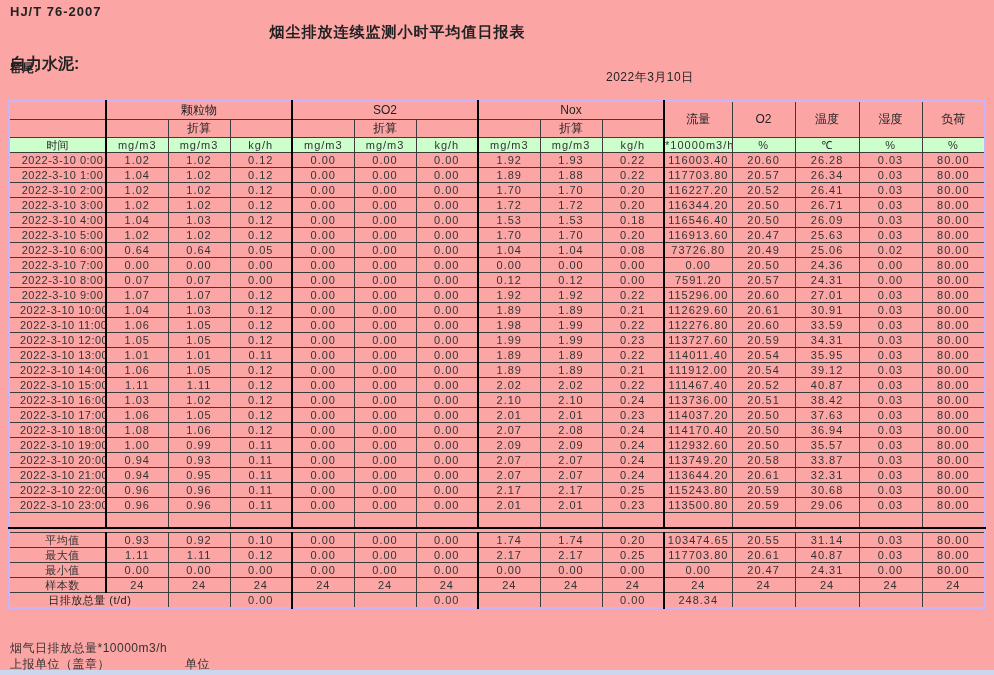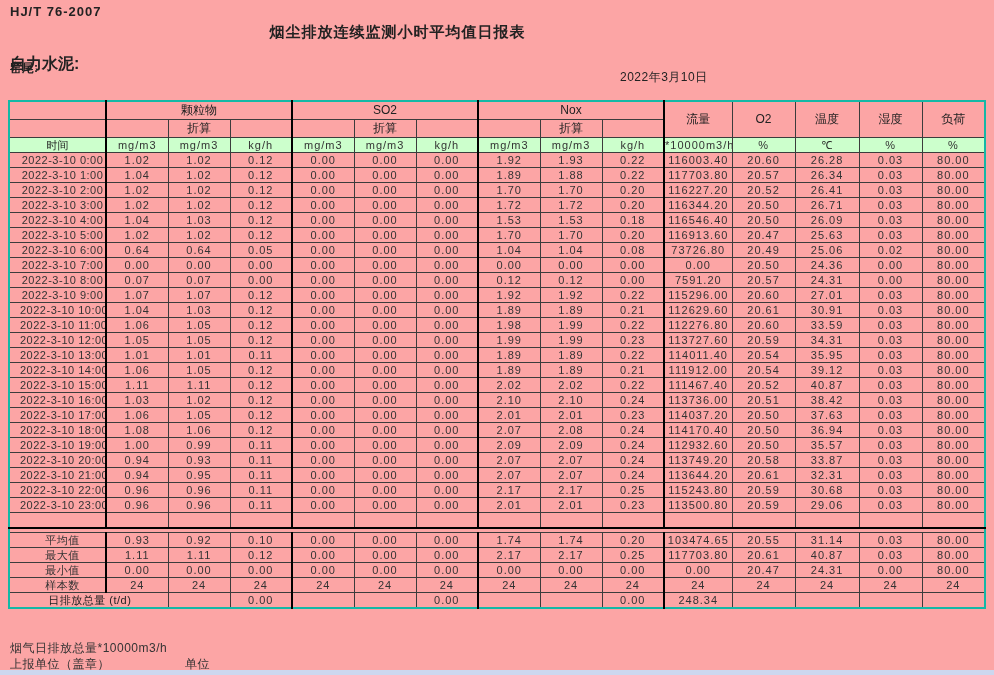--- a/index.html
+++ b/index.html
@@ -2,24 +2,24 @@
 <html><head>
 <meta charset="utf-8">
 <style>
   html,body{margin:0;padding:0;background:#fff;}
   .page{position:relative;width:994px;height:675px;background:#fca5a5;overflow:hidden;
         font-family:Liberation Sans, sans-serif;color:#222;}
   .std{position:absolute;left:10px;top:4px;font-weight:bold;font-size:13px;letter-spacing:1px;}
   .title{position:absolute;left:0;top:23px;width:795px;text-align:center;font-weight:bold;font-size:15px;letter-spacing:1px;}
   .company{position:absolute;left:10px;top:54px;font-weight:bold;font-size:16px;}
   .station{position:absolute;left:10px;top:60px;font-weight:bold;font-size:12px;}
-  .date{position:absolute;left:620px;top:69px;font-size:12px;letter-spacing:.5px;}
+  .date{position:absolute;left:606px;top:69px;font-size:12px;letter-spacing:.5px;}
 
   table.report{position:absolute;left:8px;top:100px;width:978px;border-collapse:collapse;table-layout:fixed;
-        font-size:11px;border:2px solid #14b8a6;}
+        font-size:11px;border:2px solid #c4b5fd;}
   td,th{border:1px solid #3c3c3c;padding:0;height:14px;line-height:14px;text-align:center;
         vertical-align:middle;font-weight:normal;white-space:nowrap;overflow:hidden;}
   tr.h1 td, tr.h2 td{height:17px;line-height:17px;font-size:12px;}
   tr.h3 td{height:14px;}
   .green{background:#ccffcc;}
   .gl{border-left:2px solid #000;}
   .num{letter-spacing:1px;color:#333;}
   .time{letter-spacing:.5px;color:#333;padding-left:10px;}
   tr.blankrow td{border-bottom:2px solid #000;}
   tr.gap td{border-left:none;border-right:none;border-top:none;border-bottom:none;height:3px;line-height:3px;}

